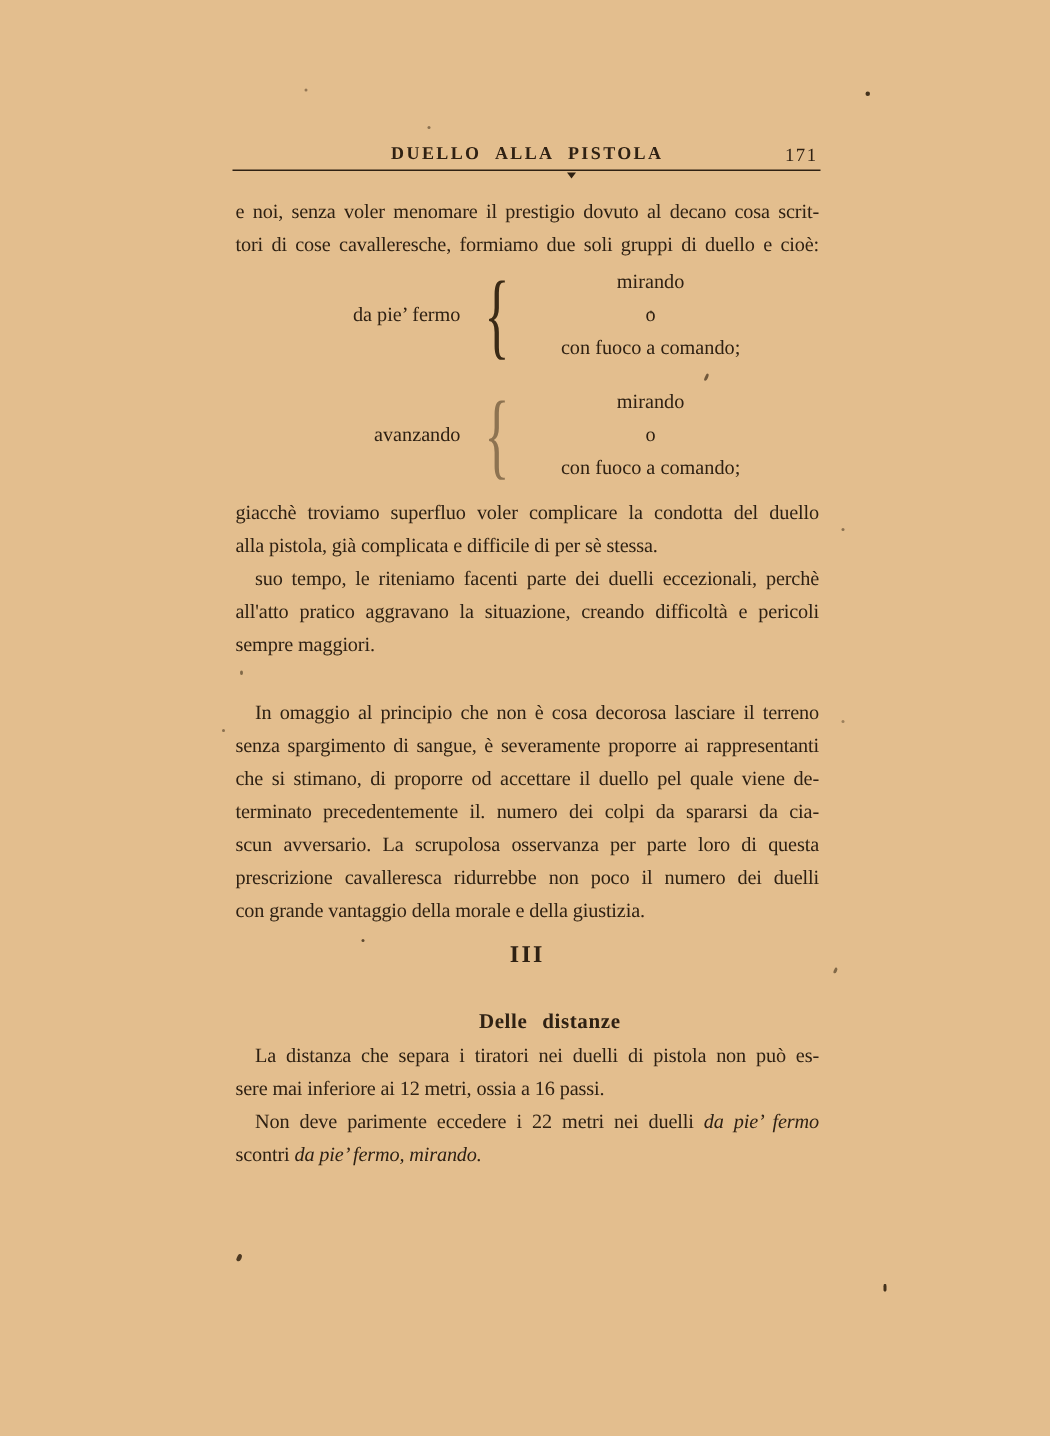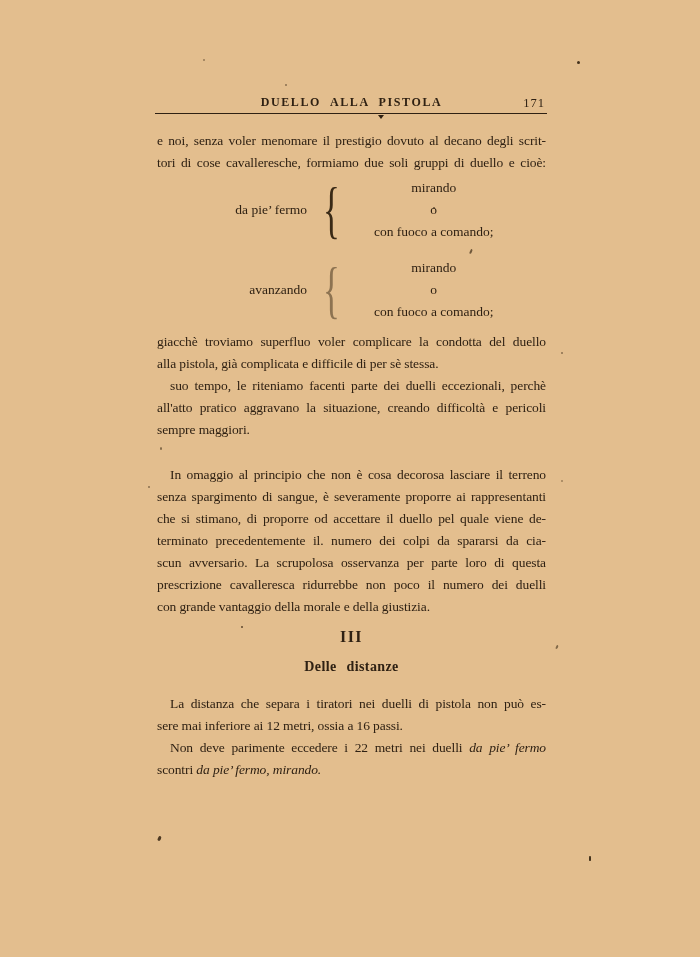--- a/index.html
+++ b/index.html
@@ -65,21 +65,21 @@
   .brace.faded { opacity: 0.5; }
   .opts { flex: 0 0 172px; }
   .opts .jline { text-align: center; }
 
   
   .sec-num {
     position: absolute; left: 0; width: 100%; margin: 0;
     text-align: center; font-size: 16px; font-weight: 700; letter-spacing: 1.5px;
   }
   .sec-title {
-    position: absolute; left: 0; width: 100%; margin: 0;
+    position: absolute; left: 0; width: 100%; margin: 15px;
     text-align: center; font-size: 14px; font-weight: 700;
     letter-spacing: 0.4px; word-spacing: 6px;
   }
 
   
   .speck {
     position: absolute; background: #32220f; border-radius: 50%;
   }
   .speck.comma { border-radius: 40% 60% 60% 40%; transform: rotate(25deg); }
 </style>
@@ -91,21 +91,21 @@
   <div class="header">
     <div class="running-title">DUELLO ALLA PISTOLA</div>
     <div class="page-number">171</div>
     <div class="header-rule"></div>
     <div class="rule-notch"></div>
   </div>
 
   <div class="content">
 
     <div class="para flush-last" style="top:130px">
-        <div class="jline">e noi, senza voler menomare il prestigio dovuto al decano degli scrit-</div>
+        <div class="jline">e noi, senza voler menomare il prestigio dovuto al decano cosa scrit-</div>
         <div class="jline">tori di cose cavalleresche, formiamo due soli gruppi di duello e cioè:</div>
       </div>
 
     <div class="brace-group" style="top:177px">
       <span class="bg-label">da pie’ fermo</span>
       <span class="brace">{</span>
       <div class="opts">
           <div class="jline">mirando</div>
           <div class="jline">o</div>
           <div class="jline">con fuoco a comando;</div>

